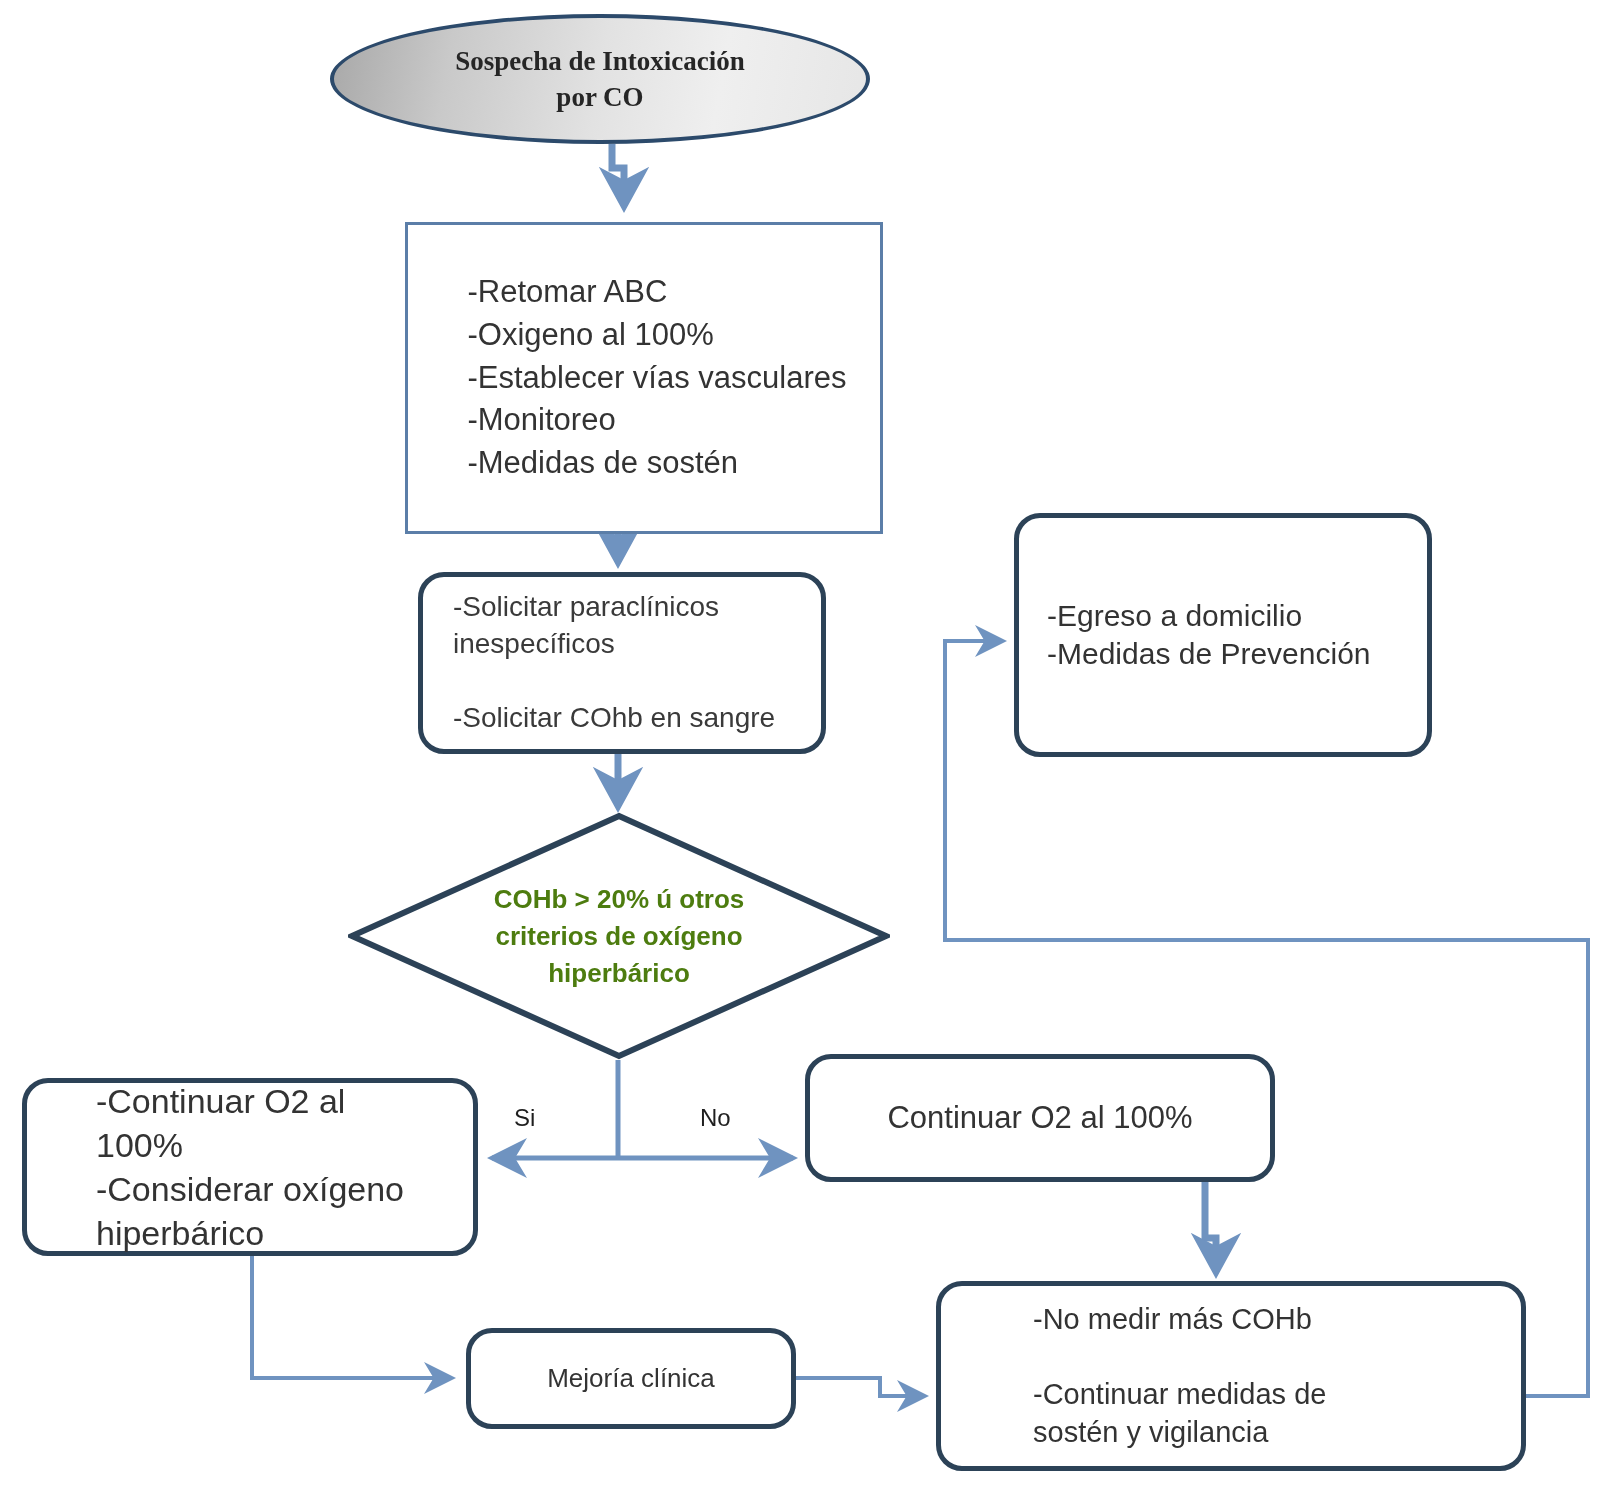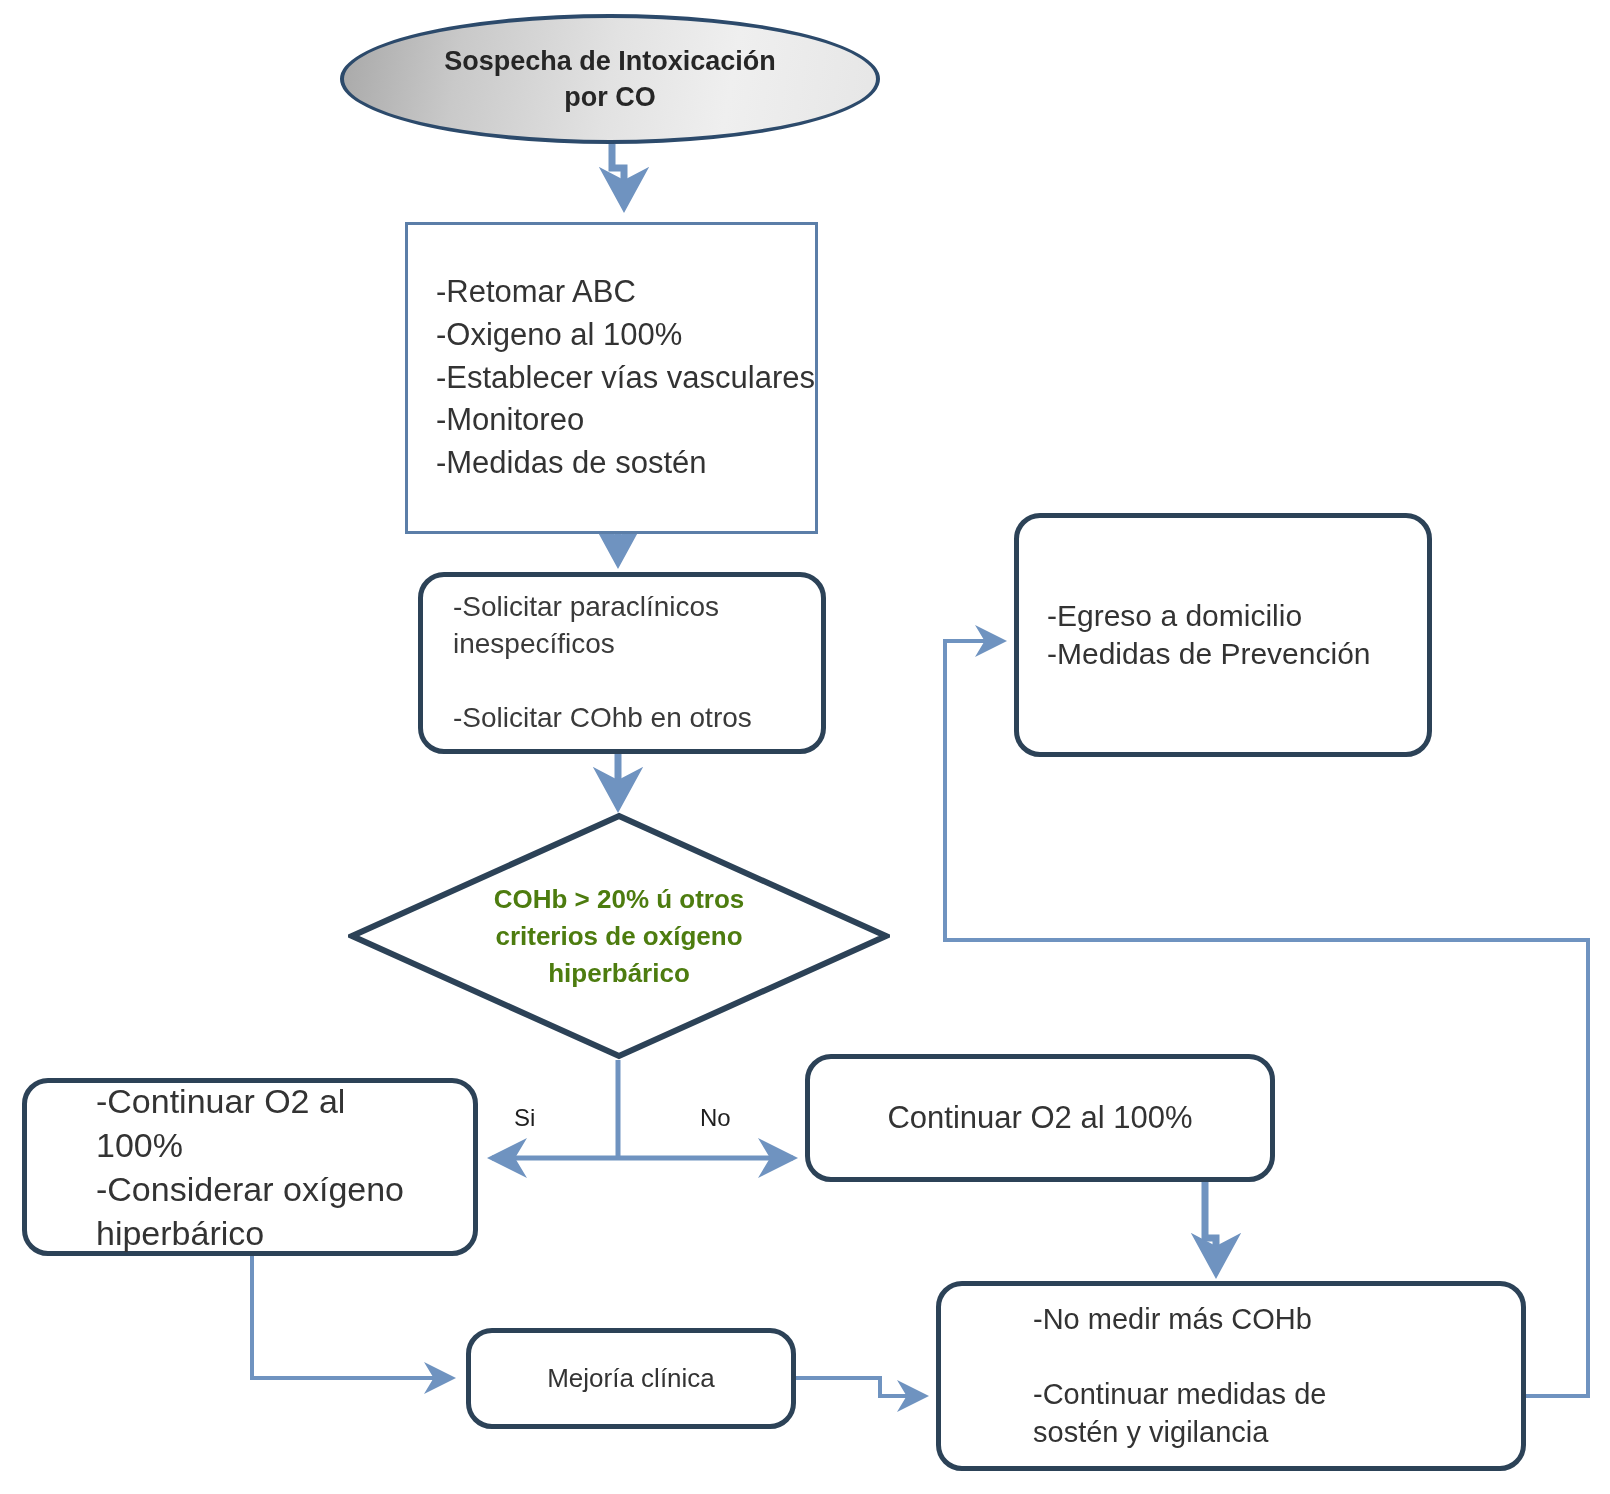--- a/index.html
+++ b/index.html
@@ -9,35 +9,36 @@
     width:1610px;
     height:1494px;
     background:#ffffff;
     overflow:hidden;
   }
   .node{position:absolute;box-sizing:border-box;display:flex;align-items:center;justify-content:center;}
   .node .txt{white-space:pre-line;color:#2b2b2b;}
 
   
   #start-node{
-    left:340px;top:14px;width:540px;height:130px;
+    left:330px;top:14px;width:540px;height:130px;
     border:4px solid #2c4a6b;
     border-radius:50%;
     background:linear-gradient(100deg,#a8a8a8 0%,#c9c9c9 22%,#e2e2e2 50%,#efefef 72%,#e6e6e6 100%);
+    font-family:Liberation Serif, serif;
   }
   #start-node .txt{
     font-weight:bold;font-size:27px;line-height:1.35;text-align:center;color:#262626;
   }
 
   
   #abc-node{
-    left:405px;top:222px;width:413px;height:312px;
+    left:405px;top:222px;width:478px;height:312px;
     border:3px solid #5b7ea8;
     background:#ffffff;
-    justify-content:flex-end;
+    justify-content:center;
   }
   #abc-node .txt{
     font-size:31px;line-height:1.38;text-align:left;padding-left:26px;color:#333333;
   }
 
   
   .rbox{
     border:5px solid #2c4257;
     border-radius:26px;
     background:#ffffff;
@@ -141,21 +142,21 @@
 -Oxigeno al 100%
 -Establecer vías vasculares
 -Monitoreo
 -Medidas de sostén</div>
   </div>
 
   <div class="node rbox" id="paraclinicos-node">
     <div class="txt"> -Solicitar paraclínicos
 inespecíficos
 
--Solicitar COhb en otros</div>
+-Solicitar COhb en sangre</div>
   </div>
 
   <div class="node" id="decision-node">
     <svg class="diamond-svg" viewBox="0 0 542 248" preserveAspectRatio="none" xmlns="http://www.w3.org/2000/svg">
       <polygon points="271,4 538,124 271,244 4,124" fill="#ffffff" stroke="#2c4257" stroke-width="6" vector-effect="non-scaling-stroke"></polygon>
     </svg>
     <div class="txt">COHb &gt; 20% ú otros
 criterios  de oxígeno
 hiperbárico</div>
   </div>

